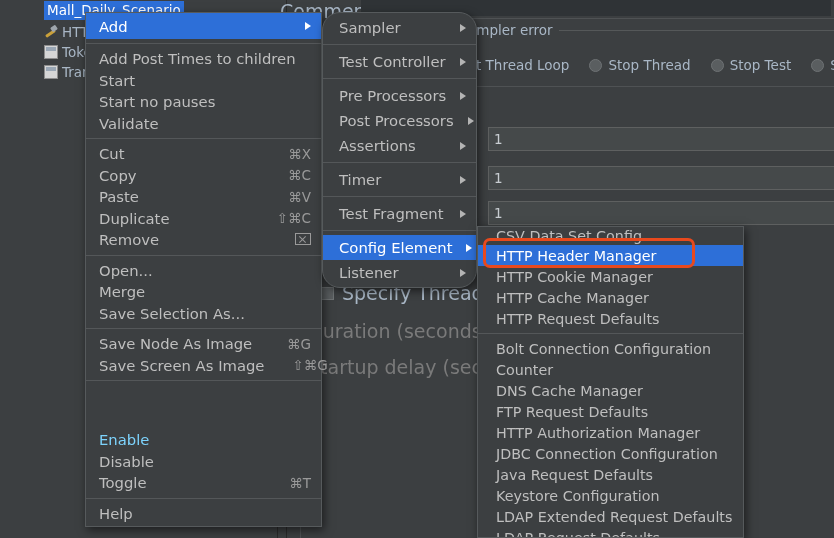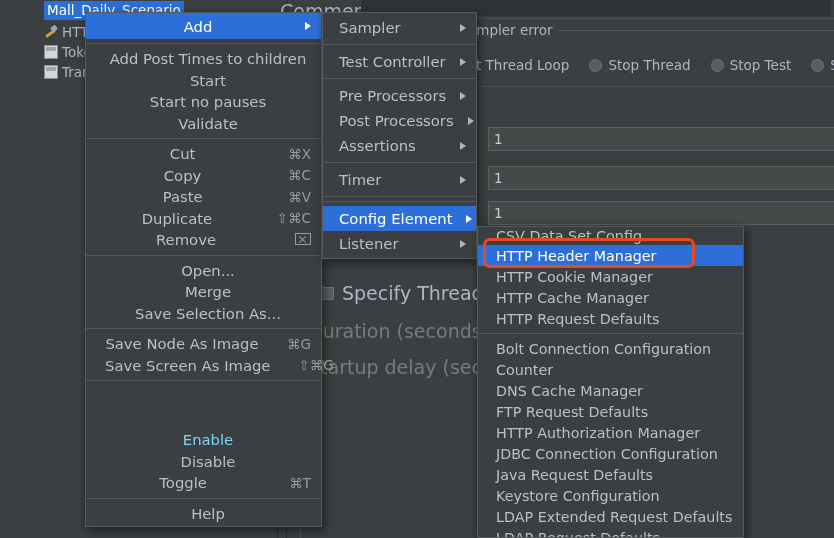--- a/index.html
+++ b/index.html
@@ -103,25 +103,25 @@
   .menu-item .arrow {
     width: 0; height: 0; margin-left: 14px;
     border-left: 6px solid #b4b4b4;
     border-top: 4.5px solid transparent; border-bottom: 4.5px solid transparent;
   }
   .menu-item.highlighted .arrow { border-left-color: #ffffff; }
   .menu-sep { height: 1px; background: #545759; margin: 4px 0; }
 
   
   #menu-l1 { left: 85px; top: 12px; width: 237px; padding-top: 0; }
-  #menu-l1 .menu-item { height: 21.5px; font-size: 14.8px; padding-left: 19px; text-align: center; }
+  #menu-l1 .menu-item { height: 21.5px; font-size: 14.8px; padding-left: 13px; }
   #menu-l1 .menu-item.big { height: 26px; }
 
   
-  #menu-l2 { left: 322px; top: 12px; width: 155px; }
+  #menu-l2 { left: 322px; top: 12px; width: 155px; border-radius: 18px; }
   #menu-l2 .menu-item { height: 25px; font-size: 14.8px; padding-left: 16px; }
 
   
   #menu-l3 { left: 477px; top: 226px; width: 267px; padding: 0; overflow: hidden; height: 312px; }
   #menu-l3 .menu-item { height: 21px; font-size: 14.3px; padding-left: 18px; }
 
   
   .annot-box {
     position: absolute; border: 3px solid #e8491d; border-radius: 7px;
     pointer-events: none;
@@ -333,20 +333,24 @@
     <div class="menu-item">
       <span class="label">Assertions</span>
       <span class="arrow"></span>
     </div>
     <div class="menu-sep"></div>
     <div class="menu-item">
       <span class="label">Timer</span>
       <span class="arrow"></span>
     </div>
     <div class="menu-sep"></div>
+    <div class="menu-item">
+      <span class="label">Test Fragment</span>
+      <span class="arrow"></span>
+    </div>
     <div class="menu-sep"></div>
     <div class="menu-item highlighted">
       <span class="label">Config Element</span>
       <span class="arrow"></span>
     </div>
     <div class="menu-item">
       <span class="label">Listener</span>
       <span class="arrow"></span>
     </div>
   </div>

